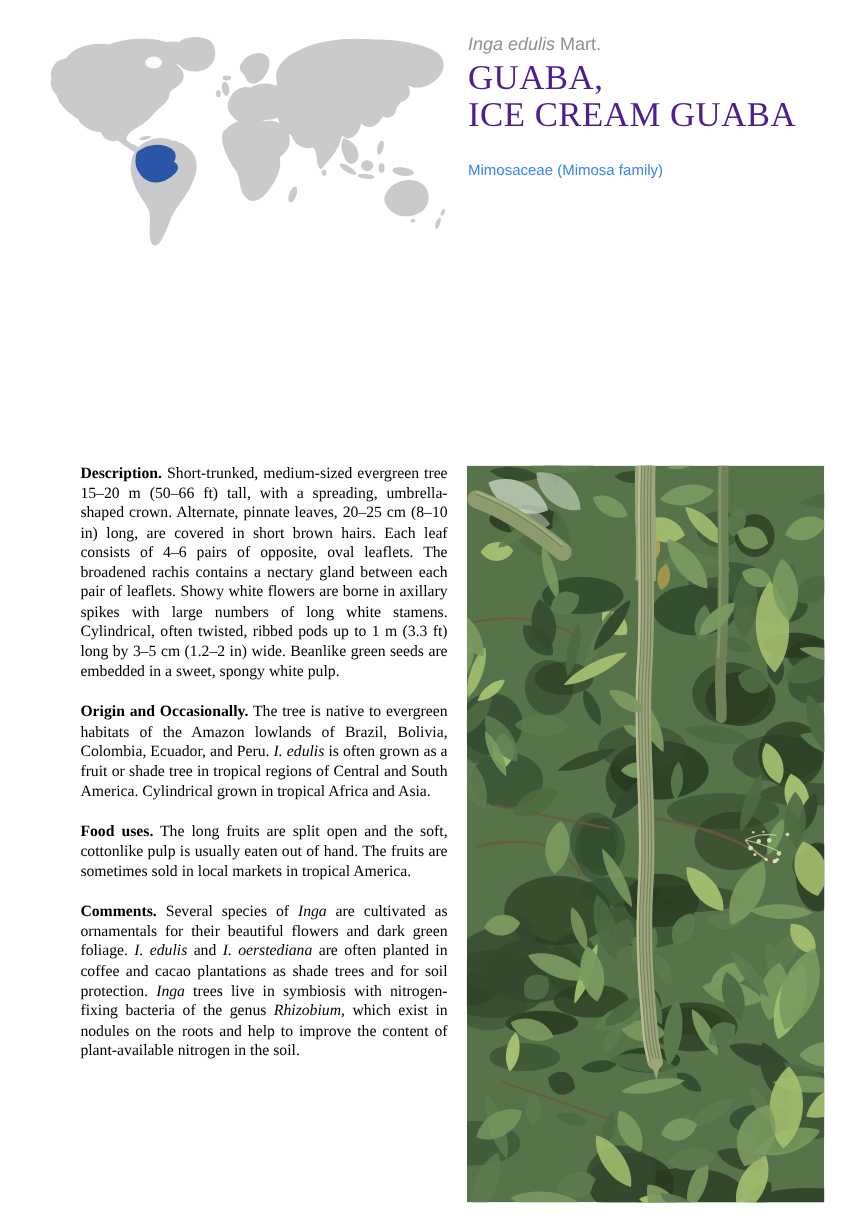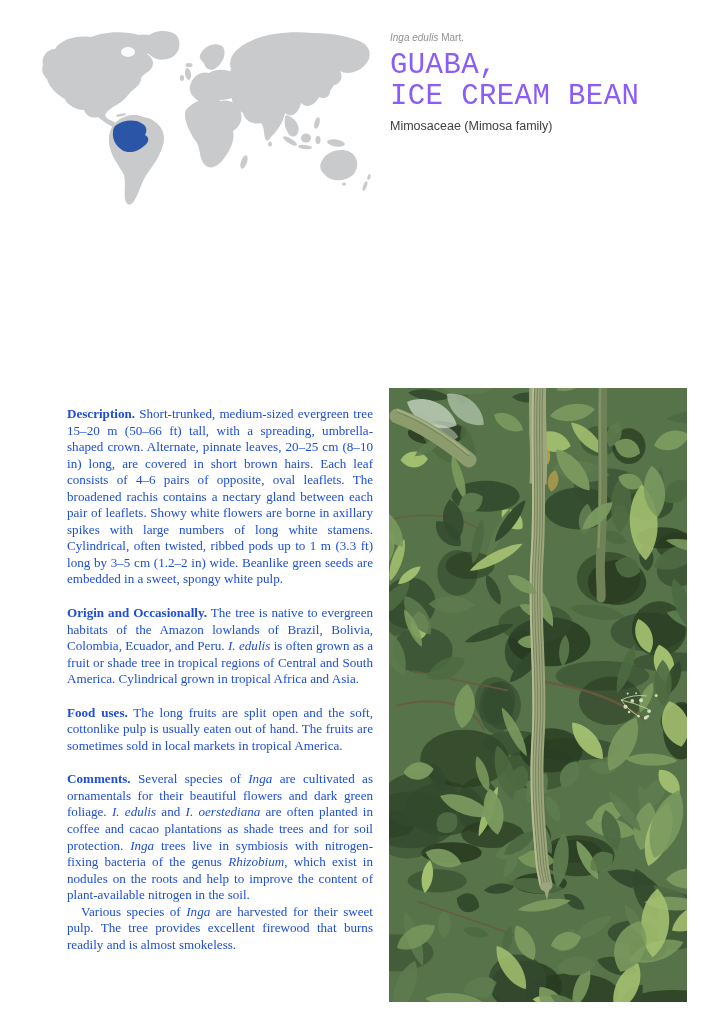--- a/index.html
+++ b/index.html
@@ -2,28 +2,28 @@
 <html><head>
 <meta charset="utf-8">
 <style>
   html,body{margin:0;padding:0;background:#ffffff;}
   .page{position:relative;width:708px;height:1024px;background:#ffffff;overflow:hidden;
         font-family:"Liberation Serif",serif;}
   
   .map{position:absolute;left:38px;top:25px;width:334px;height:192px;}
   
   .sp-header{position:absolute;left:390px;top:30px;width:300px;}
-  .sp-line{font-family:"Liberation Sans",sans-serif;font-size:10px;color:#8e9194;line-height:16px;}
+  .sp-line{font-family:"Liberation Sans",sans-serif;font-size:15px;color:#8e9194;line-height:16px;}
   .sp-line .sci{font-style:italic;}
-  .title{font-family:Liberation Mono, monospace;font-size:29px;line-height:31px;color:#8b5cf6;
+  .title{font-family:Liberation Serif, serif;font-size:29px;line-height:31px;color:#4c1d95;
          letter-spacing:0.4px;font-weight:normal;margin:4px 0 0 0;}
-  .family{font-family:"Liberation Sans",sans-serif;font-size:12.5px;color:#404040;margin-top:7px;}
+  .family{font-family:"Liberation Sans",sans-serif;font-size:12.5px;color:#3b82f6;margin-top:23px;}
   
   .text-col{position:absolute;left:67px;top:386px;width:306px;
-            font-size:13.1px;line-height:16.55px;color:#1d4ed8;text-align:justify;margin-top:20px;}
+            font-size:13.1px;line-height:16.55px;color:#000000;text-align:justify;}
   .text-col .section{margin:0 0 17px 0;}
   .text-col p{margin:0;}
   .text-col p.indent{text-indent:14px;}
   .text-col .heading{font-weight:bold;}
   .text-col .it{font-style:italic;}
   
   .photo{position:absolute;left:389px;top:388px;width:298px;height:614px;margin:0;overflow:hidden;}
   .photo svg{display:block;}
 </style>
 </head>
@@ -90,37 +90,36 @@
     </g>
 
     <ellipse cx="89" cy="27" rx="7" ry="5" fill="#ffffff" opacity="0.9"></ellipse>
 
     <path d="M76,101 C84,95 95,94 102,98 C107,100 109,105 106,110 C111,112 110,118 105,121
              C99,127 89,129 83,125 C77,121 73,114 74,107 C74,104 75,102 76,101 Z" fill="#2b56a8"></path>
   </svg>
 
   <header class="sp-header">
     <div class="sp-line"><span class="sci">Inga edulis</span><span> Mart.</span></div>
-    <h1 class="title"><span>GUABA,</span><br><span>ICE CREAM BEAN</span></h1>
+    <h1 class="title"><span>GUABA,</span><br><span>ICE CREAM GUABA</span></h1>
     <div class="family">Mimosaceae (Mimosa family)</div>
   </header>
 
   <main class="text-col" id="text-column">
       <div class="section">
         <p class=""><span class="heading">Description.</span><span>  Short-trunked, medium-sized evergreen tree 15–20 m (50–66 ft) tall, with a spreading, umbrella-shaped crown. Alternate, pinnate leaves, 20–25 cm (8–10 in) long, are covered in short brown hairs. Each leaf consists of 4–6 pairs of opposite, oval leaflets. The broadened rachis contains a nectary gland between each pair of leaflets. Showy white flowers are borne in axillary spikes with large numbers of long white stamens. Cylindrical, often twisted, ribbed pods up to 1 m (3.3 ft) long by 3–5 cm (1.2–2 in) wide. Beanlike green seeds are embedded in a sweet, spongy white pulp.</span></p>
       </div>
       <div class="section">
         <p class=""><span class="heading">Origin and Occasionally.</span><span> The tree is native to evergreen habitats of the Amazon lowlands of Brazil, Bolivia, Colombia, Ecuador, and Peru. </span><span class="it">I. edulis</span><span> is often grown as a fruit or shade tree in tropical regions of Central and South America. Cylindrical grown in tropical Africa and Asia.</span></p>
       </div>
       <div class="section">
         <p class=""><span class="heading">Food uses.</span><span> The long fruits are split open and the soft, cottonlike pulp is usually eaten out of hand. The fruits are sometimes sold in local markets in tropical America.</span></p>
       </div>
       <div class="section">
         <p class=""><span class="heading">Comments.</span><span> Several species of </span><span class="it">Inga</span><span> are cultivated as ornamentals for their beautiful flowers and dark green foliage. </span><span class="it">I. edulis</span><span> and </span><span class="it">I. oerstediana</span><span> are often planted in coffee and cacao plantations as shade trees and for soil protection. </span><span class="it">Inga</span><span> trees live in symbiosis with nitrogen-fixing bacteria of the genus </span><span class="it">Rhizobium</span><span>, which exist in nodules on the roots and help to improve the content of plant-available nitrogen in the soil.</span></p>
-        <p class="indent"><span>Various species of </span><span class="it">Inga</span><span> are harvested for their sweet pulp. The tree provides excellent firewood that burns readily and is almost smokeless.</span></p>
       </div>
     </main>
 
   <figure class="photo">
     <svg id="photo-svg" width="298" height="614" viewBox="0 0 298 614" xmlns="http://www.w3.org/2000/svg">
         <rect x="0" y="0" width="298" height="614" fill="#567349"></rect>
         <ellipse cx="21.84190348070115" cy="431.894961765036" rx="46.69710464915261" ry="28.41098732408136" fill="#27391f" opacity="0.5471052429638803"></ellipse>
         <ellipse cx="48.211924450472" cy="492.8928094888106" rx="29.5636093178764" ry="11.549821985885501" fill="#33492d" opacity="0.6275609233416617"></ellipse>
         <ellipse cx="296.2844049609266" cy="333.6739140464924" rx="24.975309995468706" ry="17.306976347230375" fill="#27391f" opacity="0.5366906646639109"></ellipse>
         <ellipse cx="285.26203767117113" cy="533.125729881227" rx="33.07059685513377" ry="28.714271714910865" fill="#33492d" opacity="0.5951074590906501"></ellipse>

